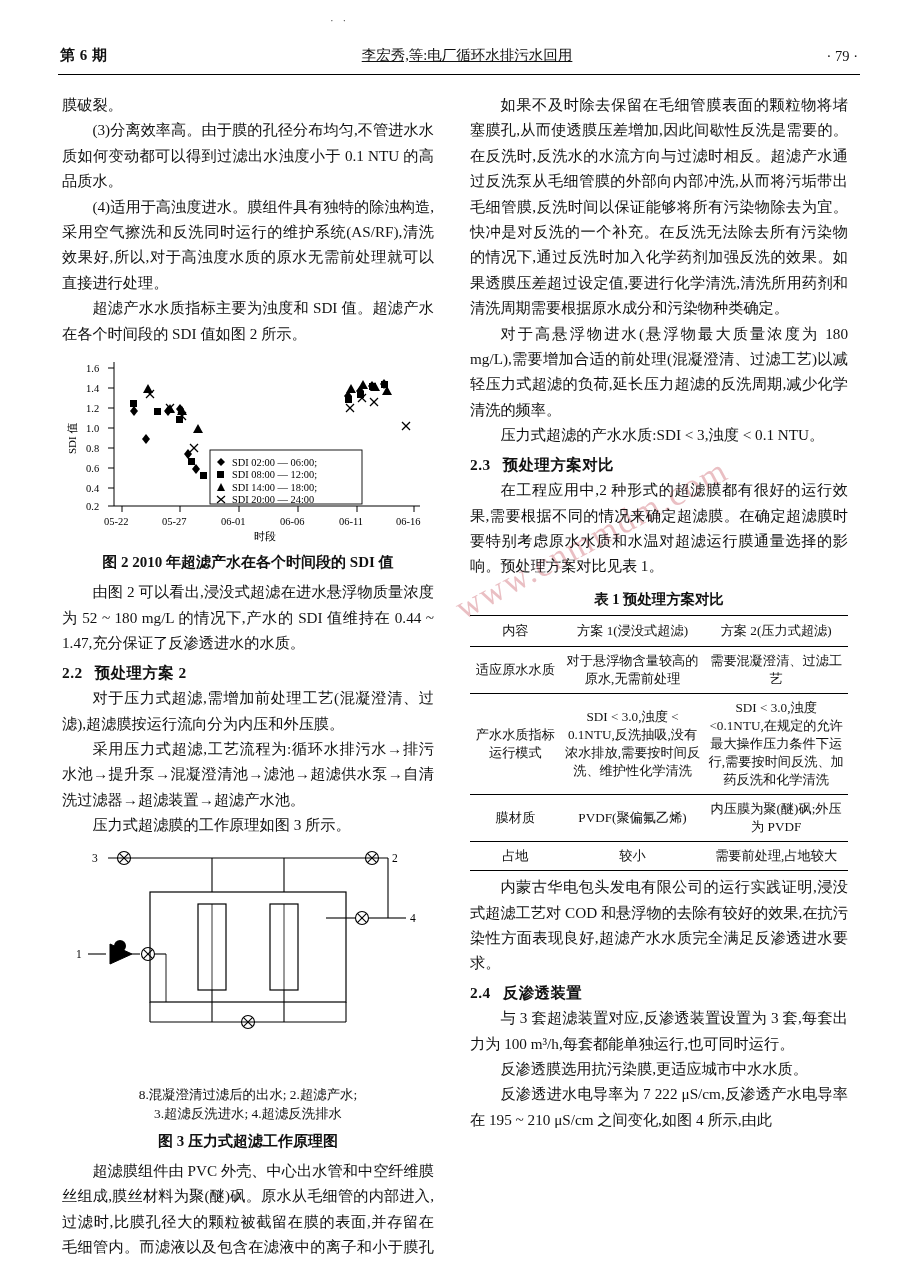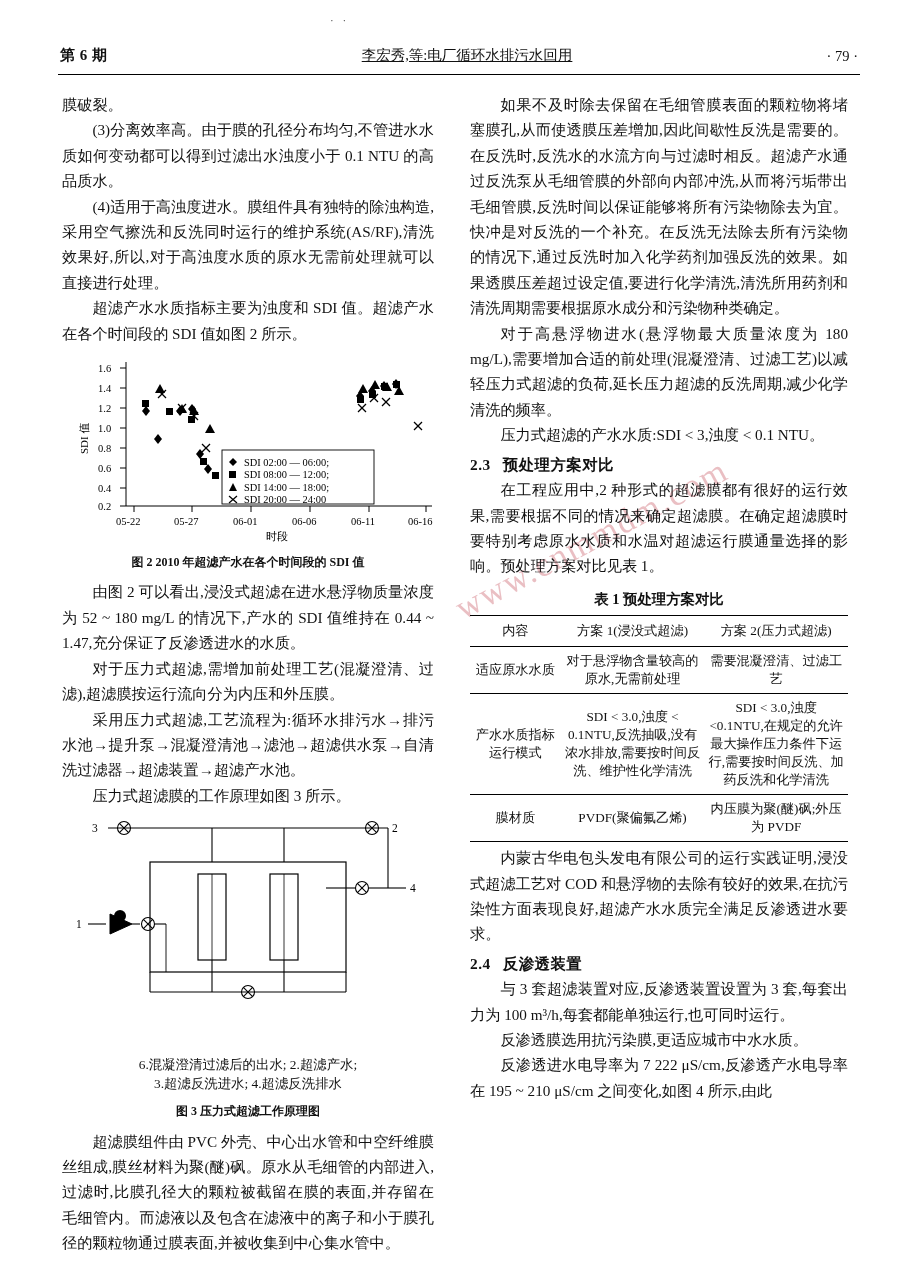--- a/index.html
+++ b/index.html
@@ -37,33 +37,33 @@
   .col.left  { left:62px;  width:372px; }
   .col.right { left:470px; width:378px;font-family:Liberation Serif, serif; }
   p { margin:0; text-indent:2em; }
   p.noind { text-indent:0; }
   h3 {
     margin:4px 0 0 0; font-size:15.4px; font-weight:bold;
     text-indent:0; letter-spacing:0.5px;
   }
   h3 .num { margin-right:12px; }
   .figcap {
-    text-align:center; font-weight:bold; font-size:12px;
+    text-align:center; font-weight:bold; font-size:15px;
     margin:6px 0 4px 0; text-indent:0;
   }
   .tabcap {
     text-align:center; font-weight:bold; font-size:14.4px;
     margin:8px 0 3px 0; text-indent:0;
   }
   .legend-lines {
     font-size:13.4px; line-height:19px; text-indent:0; margin-top:6px;
     text-align:center;
   }
   
-  .chartbox { position:relative; height:190px; margin:8px 0 0 12px; }
+  .chartbox { position:relative; height:190px; margin:8px 0 0 0; }
   .chartbox svg { display:block; }
   
   .schemebox { position:relative; height:235px; margin:6px 0 0 0; }
   
   table.cmp {
     border-collapse:collapse; width:100%;
     font-size:13.2px; line-height:18px;
   }
   table.cmp td, table.cmp th {
     border:none; padding:5px 4px; text-align:center; vertical-align:middle;margin-top:8px;
@@ -238,20 +238,23 @@
           </g>
           <text x="170" y="149">SDI 20:00 — 24:00</text>
         </g>
       </svg>
     </div>
 
     <p class="figcap">图 2    2010 年超滤产水在各个时间段的 SDI 值</p>
 
     <p>由图 2 可以看出,浸没式超滤在进水悬浮物质量浓度为 52 ~ 180 mg/L 的情况下,产水的 SDI 值维持在 0.44 ~ 1.47,充分保证了反渗透进水的水质。</p>
 
+    <h3>
+      <span class="num">2.2</span><span>预处理方案 2</span>
+    </h3>
 
     <p>对于压力式超滤,需增加前处理工艺(混凝澄清、过滤),超滤膜按运行流向分为内压和外压膜。</p>
     <p>采用压力式超滤,工艺流程为:循环水排污水→排污水池→提升泵→混凝澄清池→滤池→超滤供水泵→自清洗过滤器→超滤装置→超滤产水池。</p>
     <p>压力式超滤膜的工作原理如图 3 所示。</p>
 
     <div class="schemebox">
       <svg width="372" height="215" viewBox="0 0 372 215">
 
         <text x="30" y="18" font-size="11.5" font-family="Liberation Serif, serif">3</text>
         <text x="330" y="18" font-size="11.5" font-family="Liberation Serif, serif">2</text>
@@ -310,21 +313,21 @@
             <line x1="81.4" y1="105.4" x2="90.6" y2="114.6"></line>
             <line x1="90.6" y1="105.4" x2="81.4" y2="114.6"></line>
         </g>
         <line x1="93" y1="110" x2="104" y2="110" stroke="#000" stroke-width="1.1"></line>
 
         <line x1="104" y1="110" x2="104" y2="158" stroke="#000" stroke-width="0.9"></line>
       </svg>
     </div>
 
     <div class="legend-lines">
-      <div>6.混凝澄清过滤后的出水; 2.超滤产水;</div>
+      <div>8.混凝澄清过滤后的出水; 2.超滤产水;</div>
       <div>3.超滤反洗进水; 4.超滤反洗排水</div>
     </div>
 
     <p class="figcap">图 3    压力式超滤工作原理图</p>
 
     <p>超滤膜组件由 PVC 外壳、中心出水管和中空纤维膜丝组成,膜丝材料为聚(醚)砜。原水从毛细管的内部进入,过滤时,比膜孔径大的颗粒被截留在膜的表面,并存留在毛细管内。而滤液以及包含在滤液中的离子和小于膜孔径的颗粒物通过膜表面,并被收集到中心集水管中。</p>
   </div>
 
   <div class="col right">
 
@@ -356,20 +359,25 @@
         </tr>
         <tr>
           <td>产水水质指标运行模式</td>
           <td>SDI &lt; 3.0,浊度 &lt; 0.1NTU,反洗抽吸,没有浓水排放,需要按时间反洗、维护性化学清洗</td>
           <td>SDI &lt; 3.0,浊度 &lt;0.1NTU,在规定的允许最大操作压力条件下运行,需要按时间反洗、加药反洗和化学清洗</td>
         </tr>
         <tr>
           <td>膜材质</td>
           <td>PVDF(聚偏氟乙烯)</td>
           <td>内压膜为聚(醚)砜;外压为 PVDF</td>
+        </tr>
+        <tr>
+          <td>占地</td>
+          <td>较小</td>
+          <td>需要前处理,占地较大</td>
         </tr>
       </tbody>
     </table>
 
     <p style="margin-top:3px;">内蒙古华电包头发电有限公司的运行实践证明,浸没式超滤工艺对 COD 和悬浮物的去除有较好的效果,在抗污染性方面表现良好,超滤产水水质完全满足反渗透进水要求。</p>
 
     <h3>
       <span class="num">2.4</span><span>反渗透装置</span>
     </h3>
 

